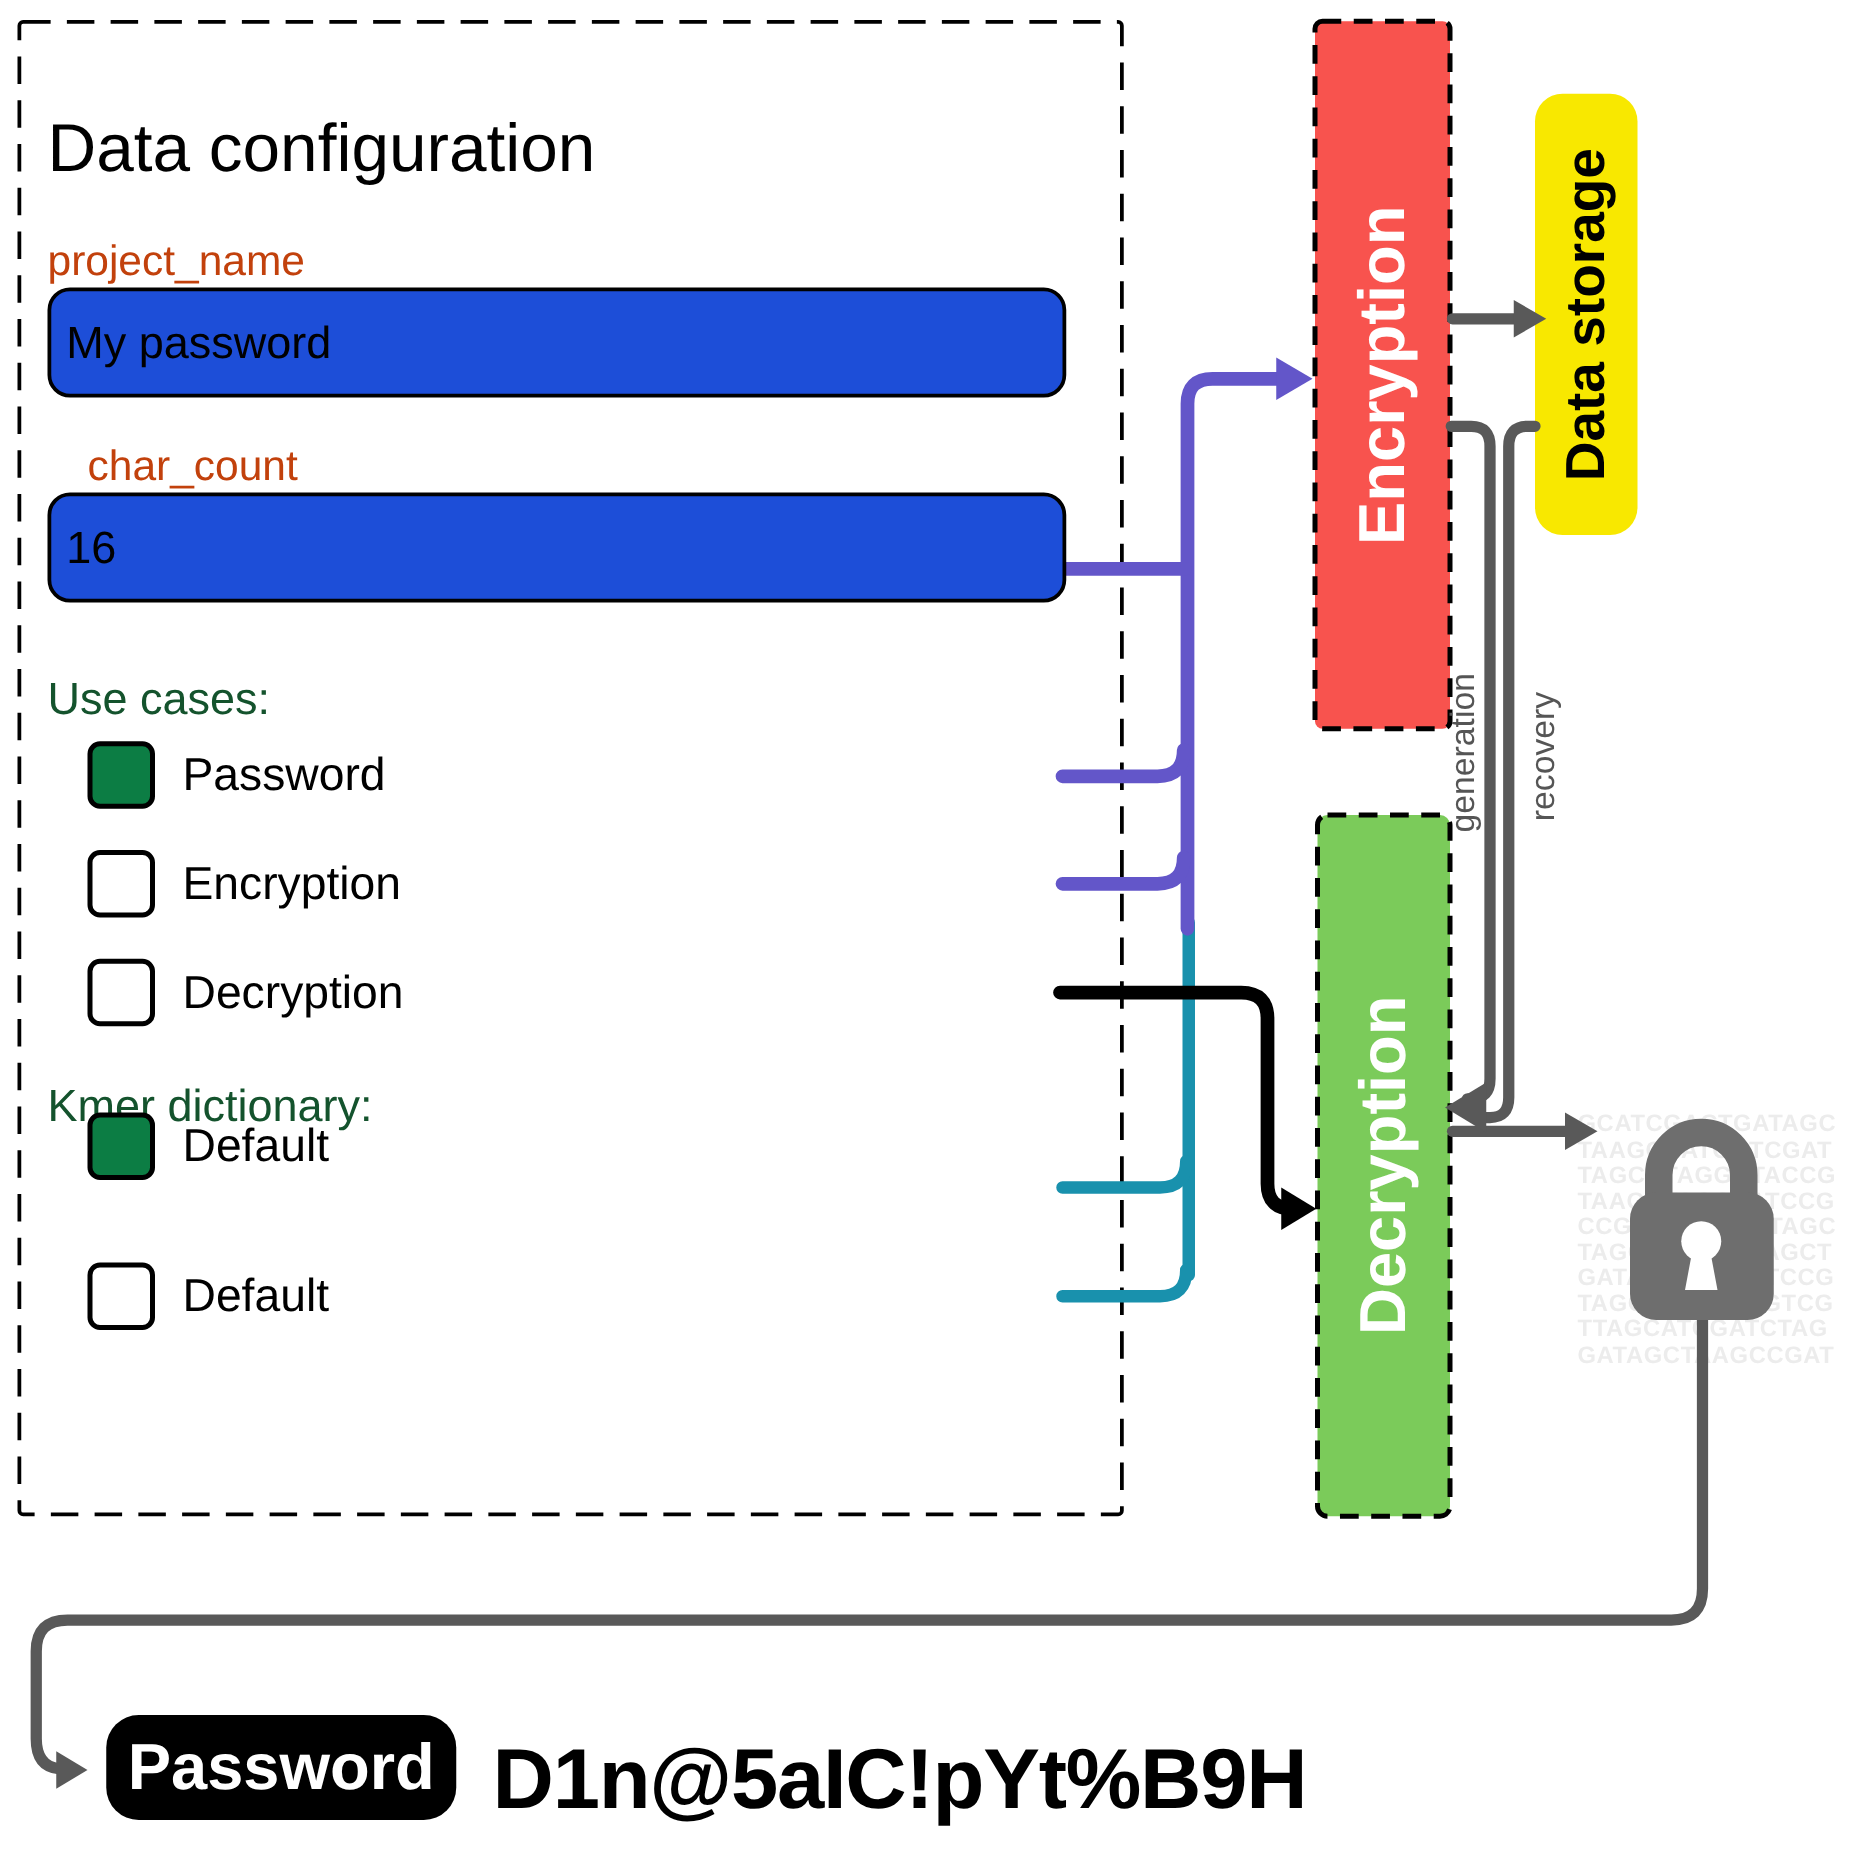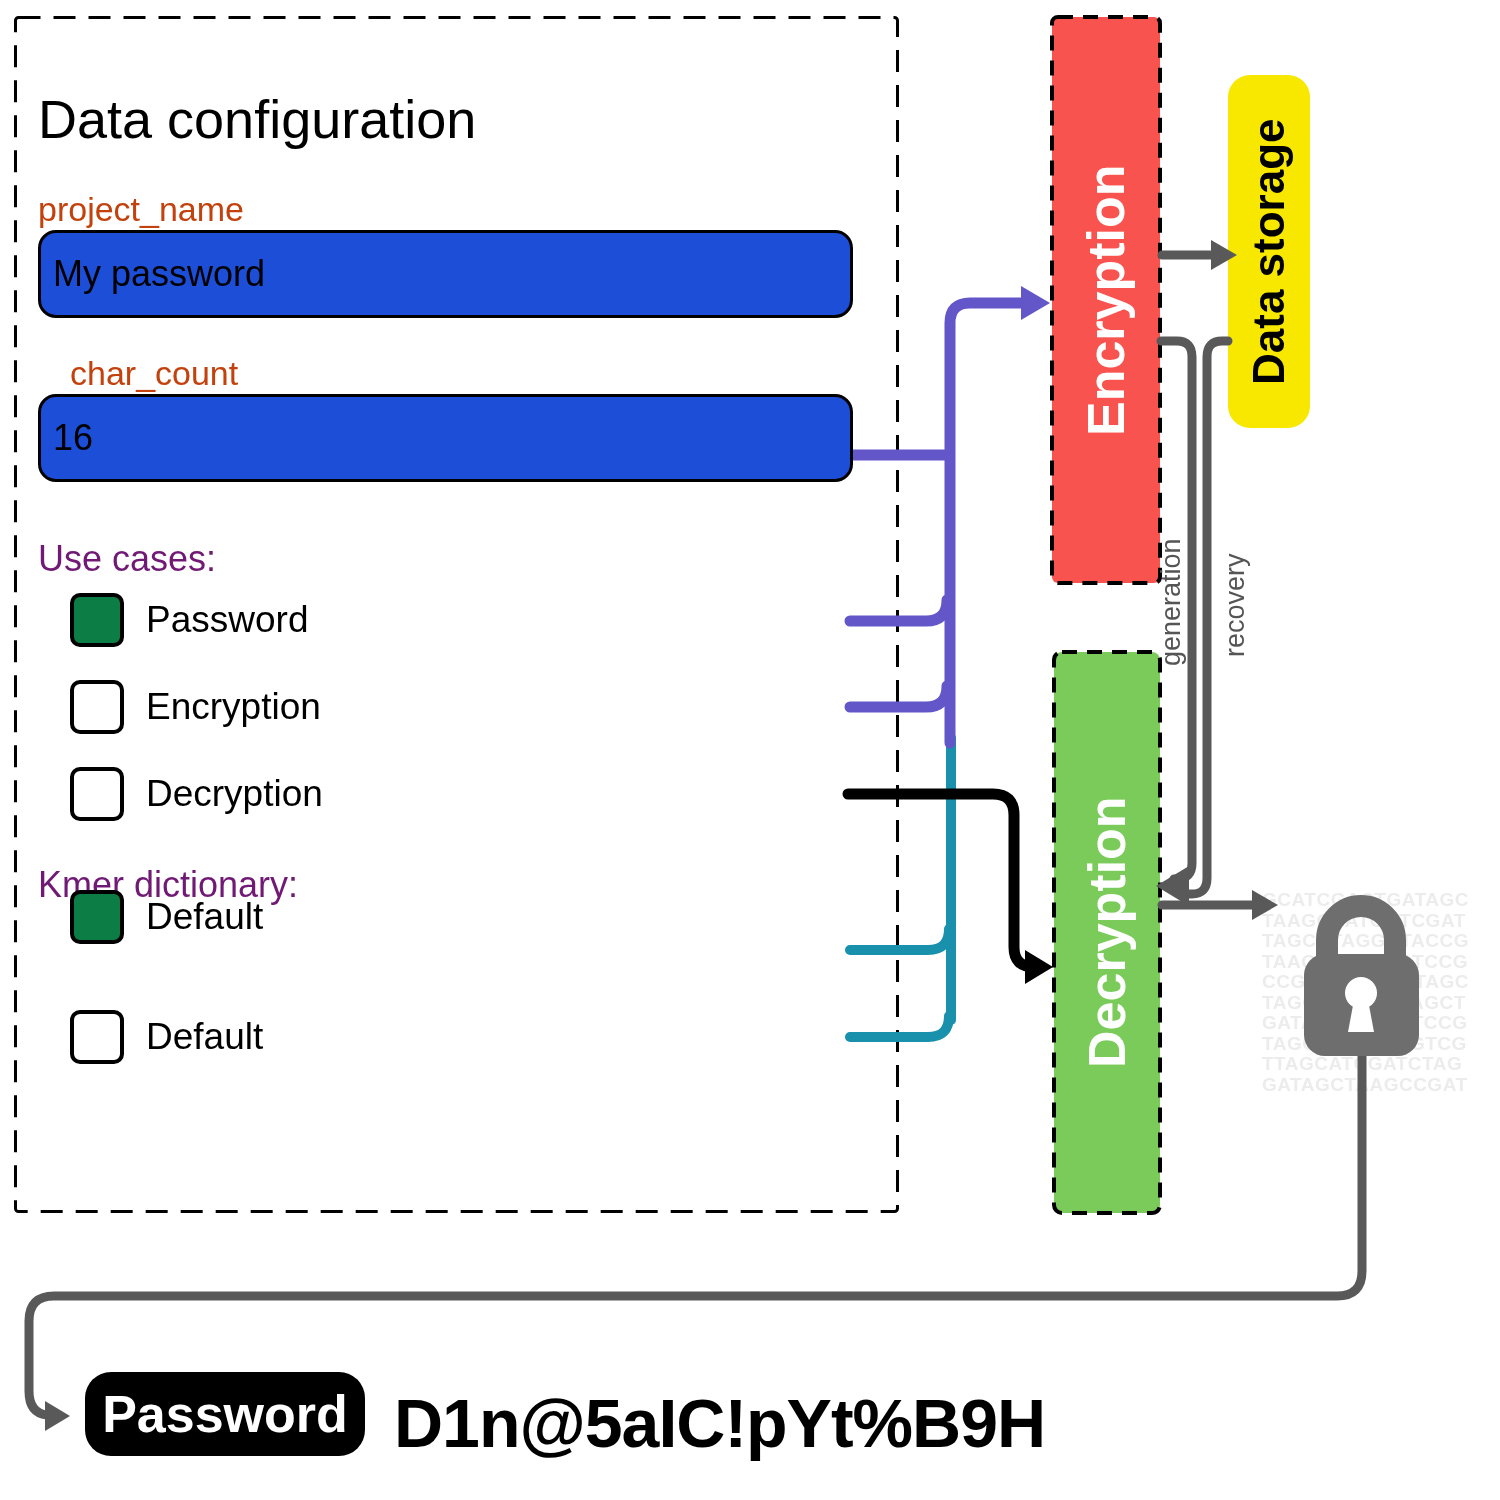--- a/index.html
+++ b/index.html
@@ -10,21 +10,21 @@
   #dna-layer{z-index:1;}
   #wire-svg{position:absolute;left:0;top:0;z-index:2;}
   .ui{z-index:3;}
 
   
   .panel-title{left:38px;top:88px;font-size:54px;color:#000;}
   .field-label{font-size:34px;color:#c2410c;}
   .text-input{position:absolute;left:38px;width:815px;height:88px;border:3px solid #000;
               border-radius:18px;background:#1d4ed8;font-family:"Liberation Sans",sans-serif;
               font-size:36px;color:#000;padding:0 0 0 12px;box-sizing:border-box;outline:none;}
-  .group-label{font-size:36px;color:#701a75;}
+  .group-label{font-size:36px;color:#14532d;}
   .check-row{position:absolute;left:70px;height:54px;display:flex;align-items:center;gap:22px;}
   .checkbox{width:46px;height:46px;border:4px solid #000;border-radius:10px;background:#fff;flex:0 0 auto;}
   .checkbox.checked{background:#0c7d44;}
   .row-label{font-size:37px;color:#000;white-space:nowrap;}
 
   
   .vlabel{display:flex;align-items:center;justify-content:center;
           writing-mode:vertical-rl;transform:rotate(180deg);white-space:nowrap;}
   .node-label{font-weight:bold;font-size:52px;color:#fff;}
   .storage-label{font-weight:bold;font-size:44px;color:#000;}

